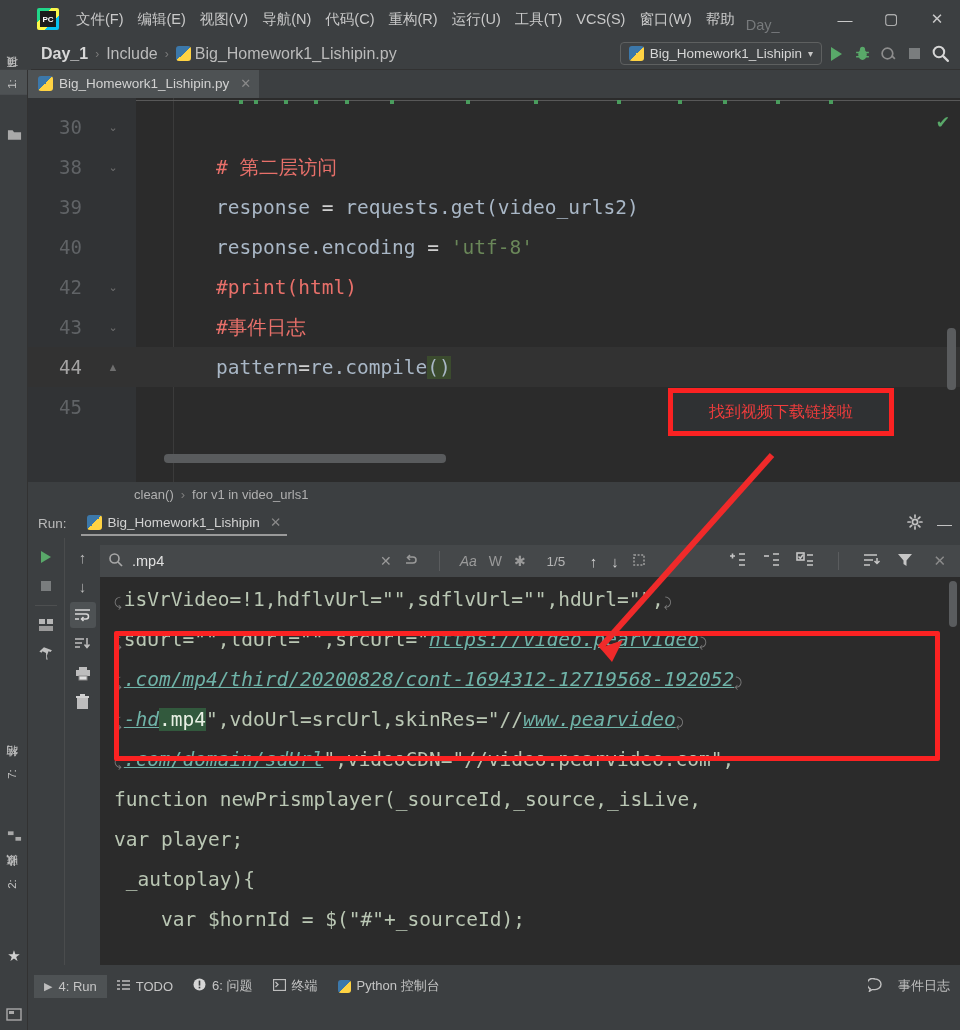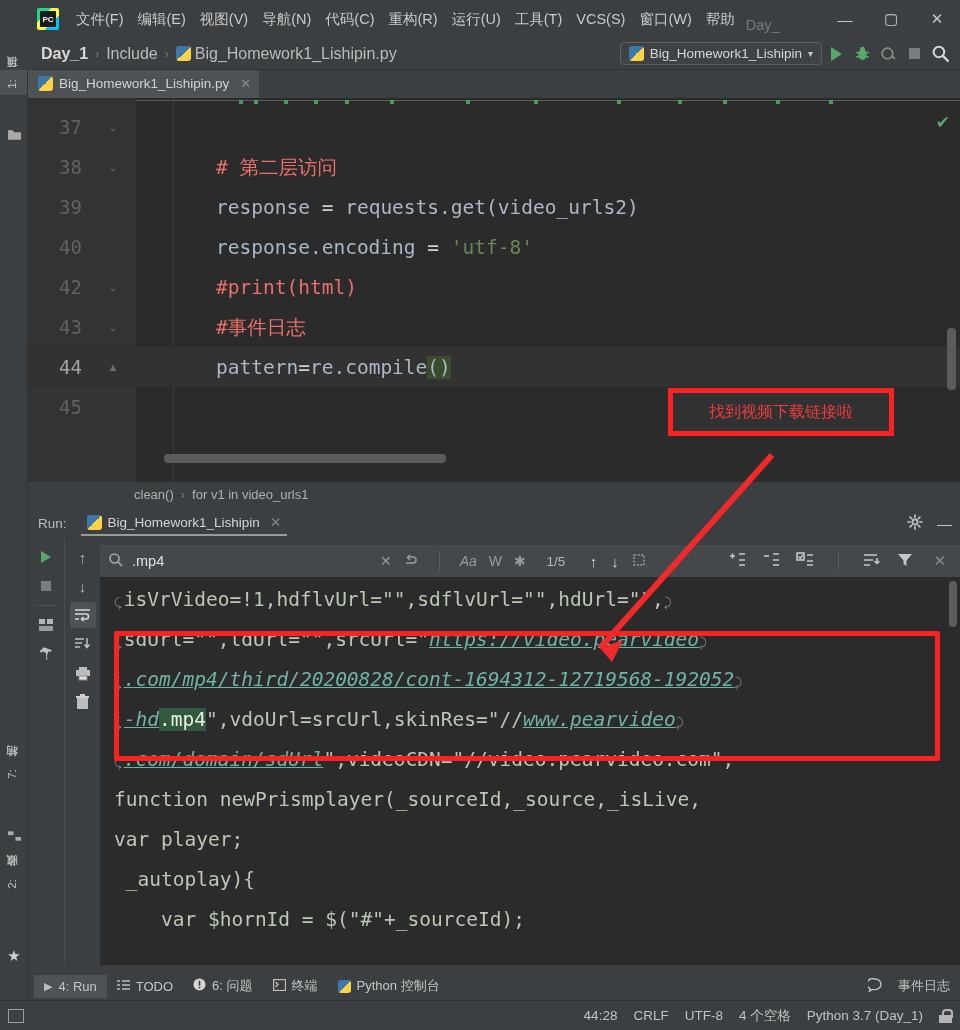--- a/index.html
+++ b/index.html
@@ -320,21 +320,21 @@
         <div class="tick" style="left:47%"></div>
       <div class="tick" style="left:58%"></div>
         <div class="tick" style="left:66%"></div>
       <div class="tick" style="left:72%"></div>
         <div class="tick" style="left:79%"></div>
       <div class="tick" style="left:86%"></div>
     </div>
     <div class="checkmark">✔</div>
     <div class="codearea" id="code-area" style="padding-top:9px;">
         <div class="crow">
-          <div class="lno">37</div>
+          <div class="lno">30</div>
           <div class="fold">⌄</div>
         </div>
         <div class="crow">
           <div class="lno">38</div>
           <div class="fold">⌄</div>
           <div class="ctext"><span class="cm2"># 第二层访问</span></div>
         </div>
         <div class="crow">
           <div class="lno">39</div>
           <div class="fold"></div>
@@ -578,25 +578,14 @@
     <div class="btm-right">
       <span>
         <svg width="14" height="14" viewBox="0 0 14 14">
             <path d="M7 1a6 5.3 0 110 10.6H4l-2.5 1.6.7-2.4A5.3 5.3 0 017 1z" fill="none" stroke="#c0c0c0" stroke-width="1.4"></path>
           </svg>
       </span>
       <span>事件日志</span>
     </div>
   </div>
 
-  <div class="statusbar">
-    <span class="sbicon"></span>
-    <div class="status-right">
-      <span>44:28</span>
-      <span>CRLF</span>
-      <span>UTF-8</span>
-      <span>4 个空格</span>
-      <span>Python 3.7 (Day_1)</span>
-      <span class="lockico"></span>
-    </div>
-  </div>
 
 </div>
 
 </body></html>

